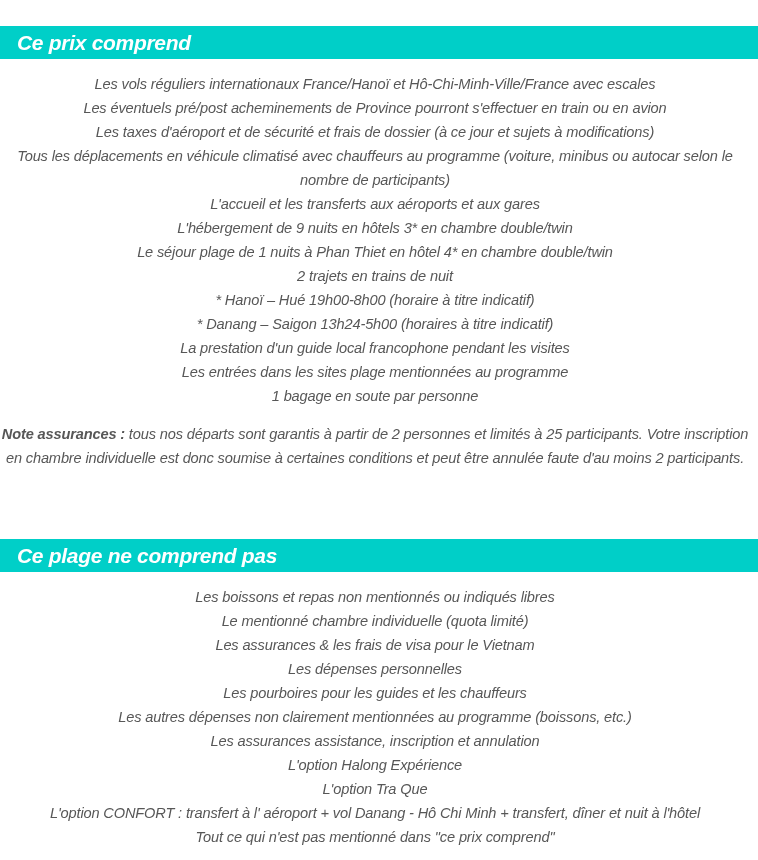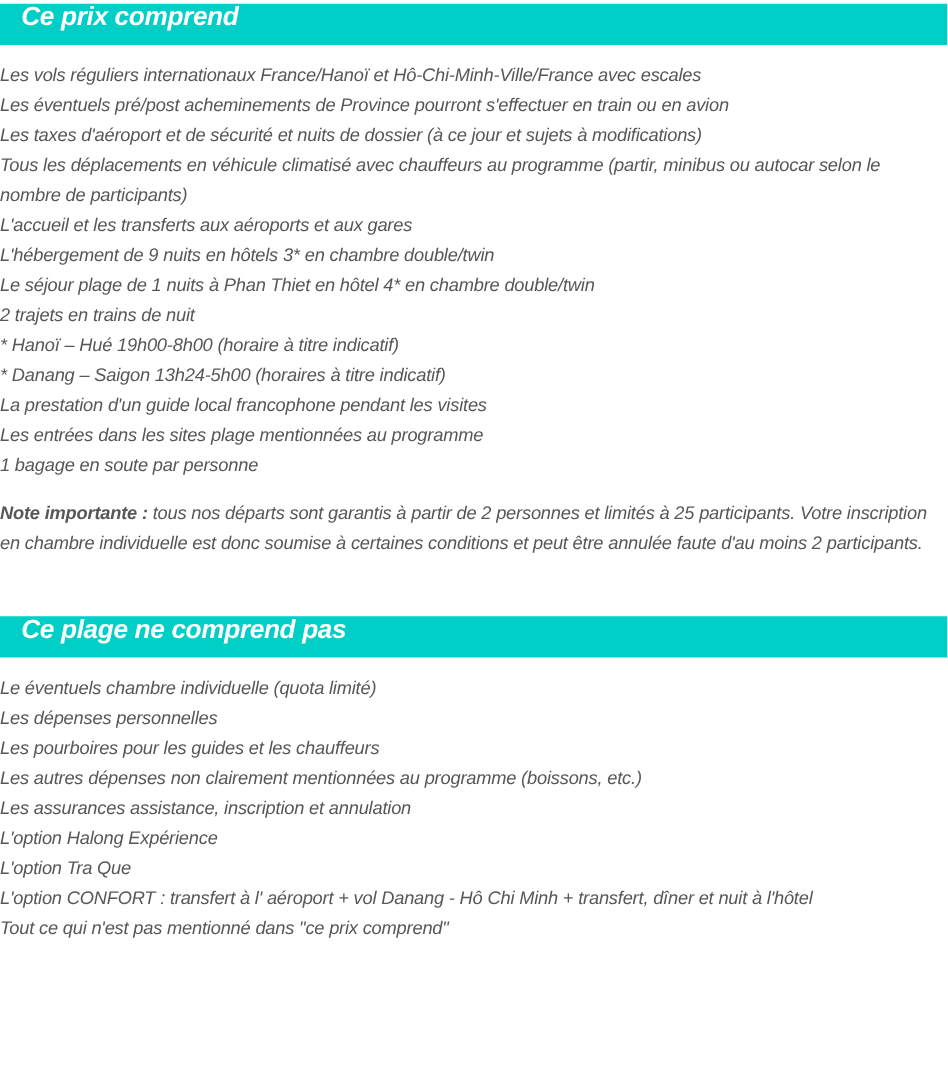--- a/index.html
+++ b/index.html
@@ -18,38 +18,40 @@
     width: 758px;
     height: 860px;
     background: #ffffff;
   }
 
   
   .section-header {
     background: #00cfc8;
     height: 33px;
     display: flex;
-    align-items: flex-start;
+    align-items: center;
     padding: 0 0 0 17px;
     box-sizing: border-box;
+    margin-top: 23px;
   }
   .section-header-title {
     color: #ffffff;
     font-family: "Liberation Sans", sans-serif;
     font-style: italic;
     font-weight: bold;
     font-size: 21px;
     line-height: 21px;
     letter-spacing: -0.3px;
     white-space: nowrap;
   }
 
   
   .section-body {
     padding: 0 8px 0 0;
+    text-align: center;
   }
   .list {
     list-style: none;
     margin: 0;
     padding: 0;
   }
   .list-item {
     color: #575757;
     font-family: "Liberation Sans", sans-serif;
     font-style: italic;
@@ -88,47 +90,49 @@
 
   <div class="section">
     <div class="section-header">
       <span class="section-header-title">Ce prix comprend</span>
     </div>
     <div class="spacer-after-h1"></div>
     <div class="section-body">
       <ul class="list">
         <li class="list-item">Les vols réguliers internationaux France/Hanoï et Hô-Chi-Minh-Ville/France avec escales</li>
         <li class="list-item">Les éventuels pré/post acheminements de Province pourront s'effectuer en train ou en avion</li>
-        <li class="list-item">Les taxes d'aéroport et de sécurité et nuits de dossier (à ce jour et sujets à modifications)</li>
-        <li class="list-item">Tous les déplacements en véhicule climatisé avec chauffeurs au programme (partir, minibus ou autocar selon le nombre de participants)</li>
+        <li class="list-item">Les taxes d'aéroport et de sécurité et frais de dossier (à ce jour et sujets à modifications)</li>
+        <li class="list-item">Tous les déplacements en véhicule climatisé avec chauffeurs au programme (voiture, minibus ou autocar selon le nombre de participants)</li>
         <li class="list-item">L'accueil et les transferts aux aéroports et aux gares</li>
         <li class="list-item">L'hébergement de 9 nuits en hôtels 3* en chambre double/twin</li>
         <li class="list-item">Le séjour plage de 1 nuits à Phan Thiet en hôtel 4* en chambre double/twin</li>
         <li class="list-item">2 trajets en trains de nuit</li>
         <li class="list-item">* Hanoï – Hué 19h00-8h00 (horaire à titre indicatif)</li>
         <li class="list-item">* Danang – Saigon 13h24-5h00 (horaires à titre indicatif)</li>
         <li class="list-item">La prestation d'un guide local francophone pendant les visites</li>
         <li class="list-item">Les entrées dans les sites plage mentionnées au programme</li>
         <li class="list-item">1 bagage en soute par personne</li>
       </ul>
       <div class="spacer-note"></div>
-      <p class="note"><span class="note-label">Note importante :</span><span> tous nos départs sont garantis à partir de 2 personnes et limités à 25 participants. Votre inscription en chambre individuelle est donc soumise à certaines conditions et peut être annulée faute d'au moins 2 participants.</span></p>
+      <p class="note"><span class="note-label">Note assurances :</span><span> tous nos départs sont garantis à partir de 2 personnes et limités à 25 participants. Votre inscription en chambre individuelle est donc soumise à certaines conditions et peut être annulée faute d'au moins 2 participants.</span></p>
     </div>
   </div>
 
   <div class="spacer-gap"></div>
 
   <div class="section">
     <div class="section-header">
       <span class="section-header-title">Ce plage ne comprend pas</span>
     </div>
     <div class="spacer-after-h2"></div>
     <div class="section-body">
       <ul class="list">
-        <li class="list-item">Le éventuels chambre individuelle (quota limité)</li>
+        <li class="list-item">Les boissons et repas non mentionnés ou indiqués libres</li>
+        <li class="list-item">Le mentionné chambre individuelle (quota limité)</li>
+        <li class="list-item">Les assurances &amp; les frais de visa pour le Vietnam</li>
         <li class="list-item">Les dépenses personnelles</li>
         <li class="list-item">Les pourboires pour les guides et les chauffeurs</li>
         <li class="list-item">Les autres dépenses non clairement mentionnées au programme (boissons, etc.)</li>
         <li class="list-item">Les assurances assistance, inscription et annulation</li>
         <li class="list-item">L'option Halong Expérience</li>
         <li class="list-item">L'option Tra Que</li>
         <li class="list-item">L'option CONFORT : transfert à l' aéroport + vol Danang - Hô Chi Minh + transfert, dîner et nuit à l'hôtel</li>
         <li class="list-item">Tout ce qui n'est pas mentionné dans "ce prix comprend"</li>
       </ul>
     </div>

